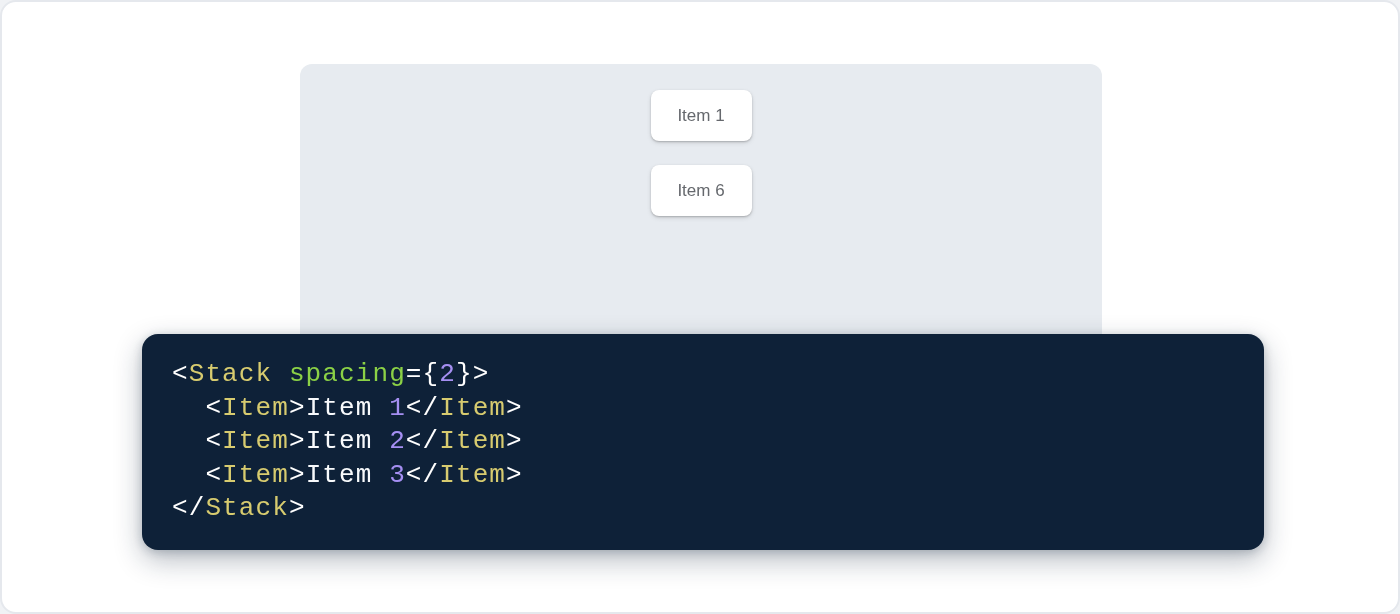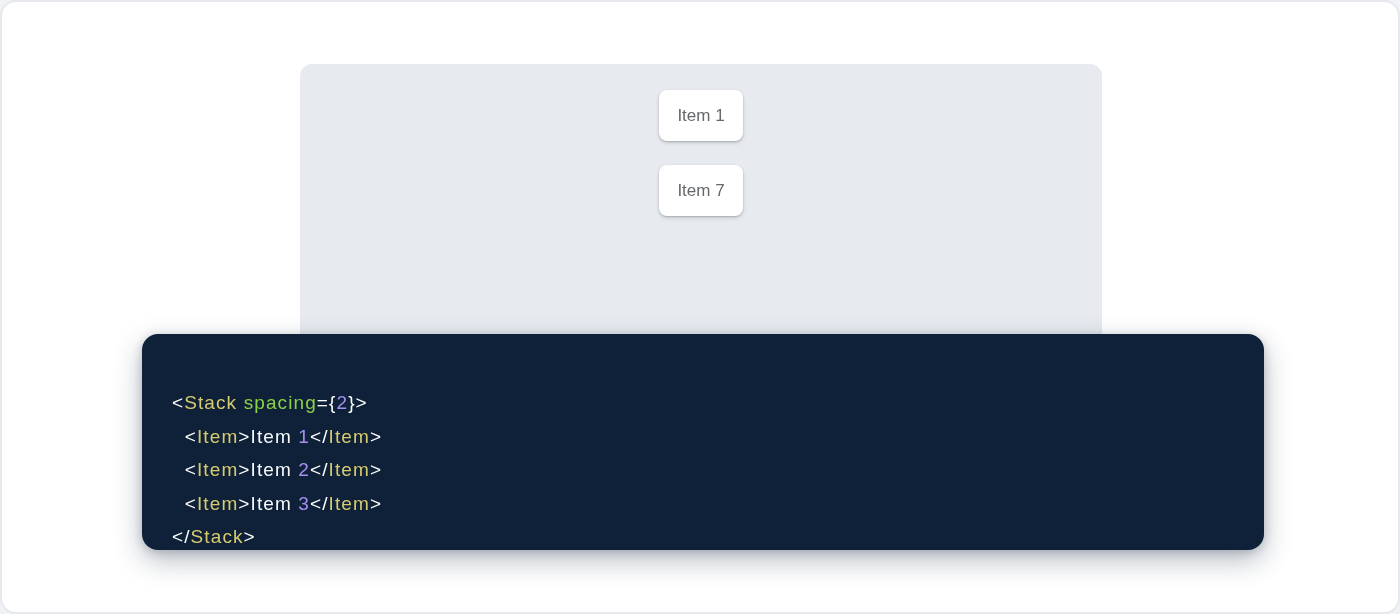--- a/index.html
+++ b/index.html
@@ -25,21 +25,21 @@
     border-radius: 12px;
   }
   .stack {
     display: flex;
     flex-direction: column;
     align-items: center;
     padding-top: 26px;
     gap: 24px;
   }
   .item-card {
-    width: 84px; height: 51px;
+    width: 101px; height: 51px;
     background: var(--card-bg, #ffffff);
     border-radius: 8px;
     box-shadow: 0 1px 2px rgba(0,0,0,0.22), 0 2px 5px rgba(0,0,0,0.10);
     display: flex;
     align-items: center;
     justify-content: center;
     color: var(--card-text, #65686d);
     font-size: 17px;
     line-height: 1;
     white-space: nowrap;
@@ -47,39 +47,38 @@
   .code-block {
     position: absolute;
     left: 140px; top: 332px;
     width: 1122px; height: 216px;
     background: var(--code-bg, #0e2138);
     border-radius: 16px;
     box-shadow: 0 10px 28px rgba(15, 33, 56, 0.30), 0 2px 10px rgba(15, 33, 56, 0.20);
     padding: 24px 30px;
   }
   .code {
-    font-family: Liberation Sans, sans-serif;
-    font-size: 19px;
+    font-family: Liberation Mono, monospace;
+    font-size: 26px;
     letter-spacing: 1.1px;
     line-height: 33.6px;
     white-space: pre;
     color: #f8fafc;
-    margin-top: 28px;
   }
   .code-line { height: 33.6px; }
 </style>
 </head>
 <body>
 
 <div class="page">
 
   <div class="preview-panel">
     <div class="stack">
       <div class="item-card">Item 1</div>
-      <div class="item-card">Item 7</div>
+      <div class="item-card">Item 6</div>
     </div>
   </div>
 
   <div class="code-block">
     <pre class="code"><div class="code-line"><span style="color: rgb(255, 255, 255);">&lt;</span><span style="color: rgb(215, 203, 111);">Stack</span><span style="color: rgb(248, 250, 252);"> </span><span style="color: rgb(139, 209, 70);">spacing</span><span style="color: rgb(255, 255, 255);">={</span><span style="color: rgb(165, 143, 242);">2</span><span style="color: rgb(255, 255, 255);">}&gt;</span></div><div class="code-line"><span style="color: rgb(248, 250, 252);">  </span><span style="color: rgb(255, 255, 255);">&lt;</span><span style="color: rgb(215, 203, 111);">Item</span><span style="color: rgb(255, 255, 255);">&gt;</span><span style="color: rgb(248, 250, 252);">Item </span><span style="color: rgb(165, 143, 242);">1</span><span style="color: rgb(255, 255, 255);">&lt;/</span><span style="color: rgb(215, 203, 111);">Item</span><span style="color: rgb(255, 255, 255);">&gt;</span></div><div class="code-line"><span style="color: rgb(248, 250, 252);">  </span><span style="color: rgb(255, 255, 255);">&lt;</span><span style="color: rgb(215, 203, 111);">Item</span><span style="color: rgb(255, 255, 255);">&gt;</span><span style="color: rgb(248, 250, 252);">Item </span><span style="color: rgb(165, 143, 242);">2</span><span style="color: rgb(255, 255, 255);">&lt;/</span><span style="color: rgb(215, 203, 111);">Item</span><span style="color: rgb(255, 255, 255);">&gt;</span></div><div class="code-line"><span style="color: rgb(248, 250, 252);">  </span><span style="color: rgb(255, 255, 255);">&lt;</span><span style="color: rgb(215, 203, 111);">Item</span><span style="color: rgb(255, 255, 255);">&gt;</span><span style="color: rgb(248, 250, 252);">Item </span><span style="color: rgb(165, 143, 242);">3</span><span style="color: rgb(255, 255, 255);">&lt;/</span><span style="color: rgb(215, 203, 111);">Item</span><span style="color: rgb(255, 255, 255);">&gt;</span></div><div class="code-line"><span style="color: rgb(255, 255, 255);">&lt;/</span><span style="color: rgb(215, 203, 111);">Stack</span><span style="color: rgb(255, 255, 255);">&gt;</span></div></pre>
   </div>
 
 </div>
 
 </body></html>

